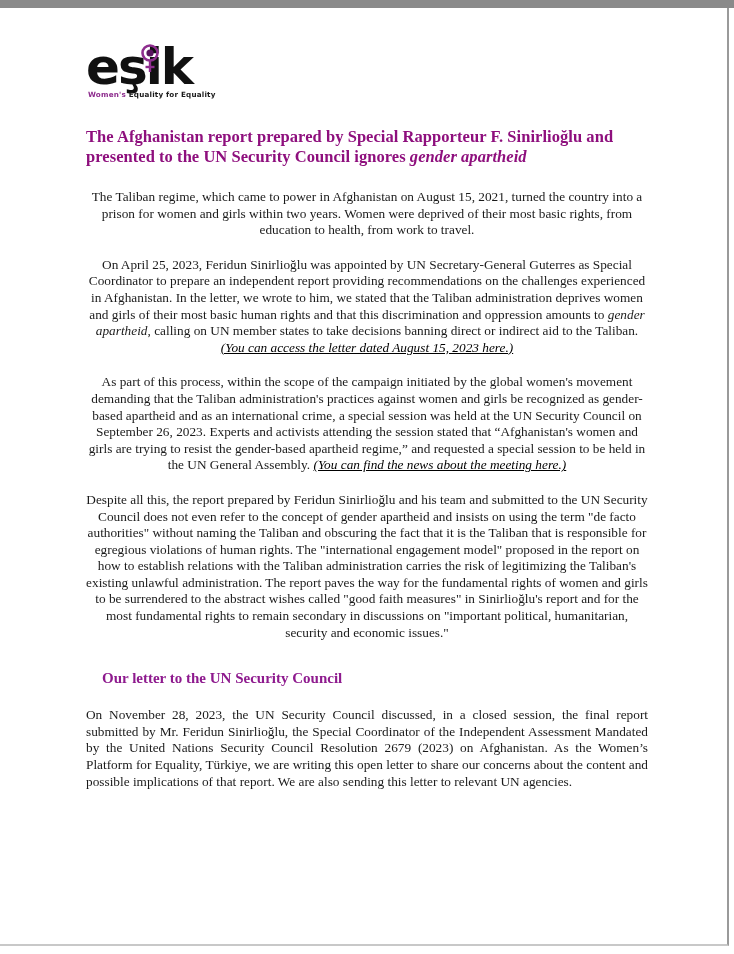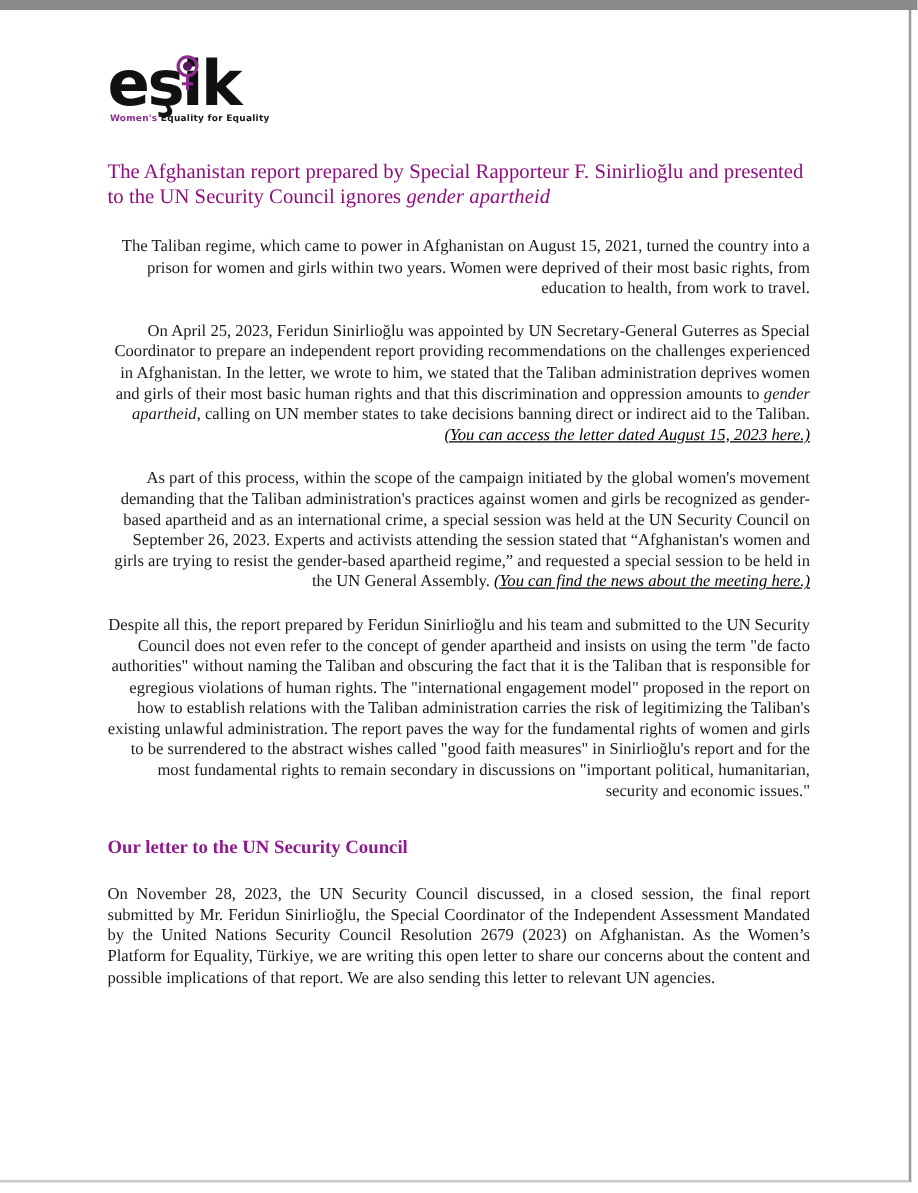--- a/index.html
+++ b/index.html
@@ -76,45 +76,45 @@
     letter-spacing: 0.2px;
     white-space: nowrap;
   }
   .logo-tag .w { color: #8e2d8e; }
   .logo-tag .p { color: #1a1a1a; }
 
   
   h1.doc-title {
     font-family: "Liberation Serif", serif;
     font-size: 16.5px;
-    font-weight: normal;
+    font-weight: bold;
     color: #8e0f7d;
     line-height: 20px;
     margin: 0 0 22px 0;
     letter-spacing: 0.05px;
   }
   h1.doc-title .ital {
     font-style: italic;
   }
   h2.sub-head {
     font-family: "Liberation Serif", serif;
     font-size: 15px;
     font-weight: bold;
     color: #8e1a8e;
-    margin: 28px 0 20px 0;
+    margin: 28px 0 20px 16px;
     line-height: 18px;
   }
 
   
   p.body-p {
     font-size: 13.3px;
     line-height: 16.6px;
     color: #1a1a1a;
     margin: 0 0 18px 0;
-    text-align: right;
+    text-align: center;
   }
   p.body-p.justified {
     text-align: justify;
   }
   p.body-p.nospace {
     margin-bottom: 20px;
   }
   .ital { font-style: italic; }
   a.doclink {
     color: #000000;

